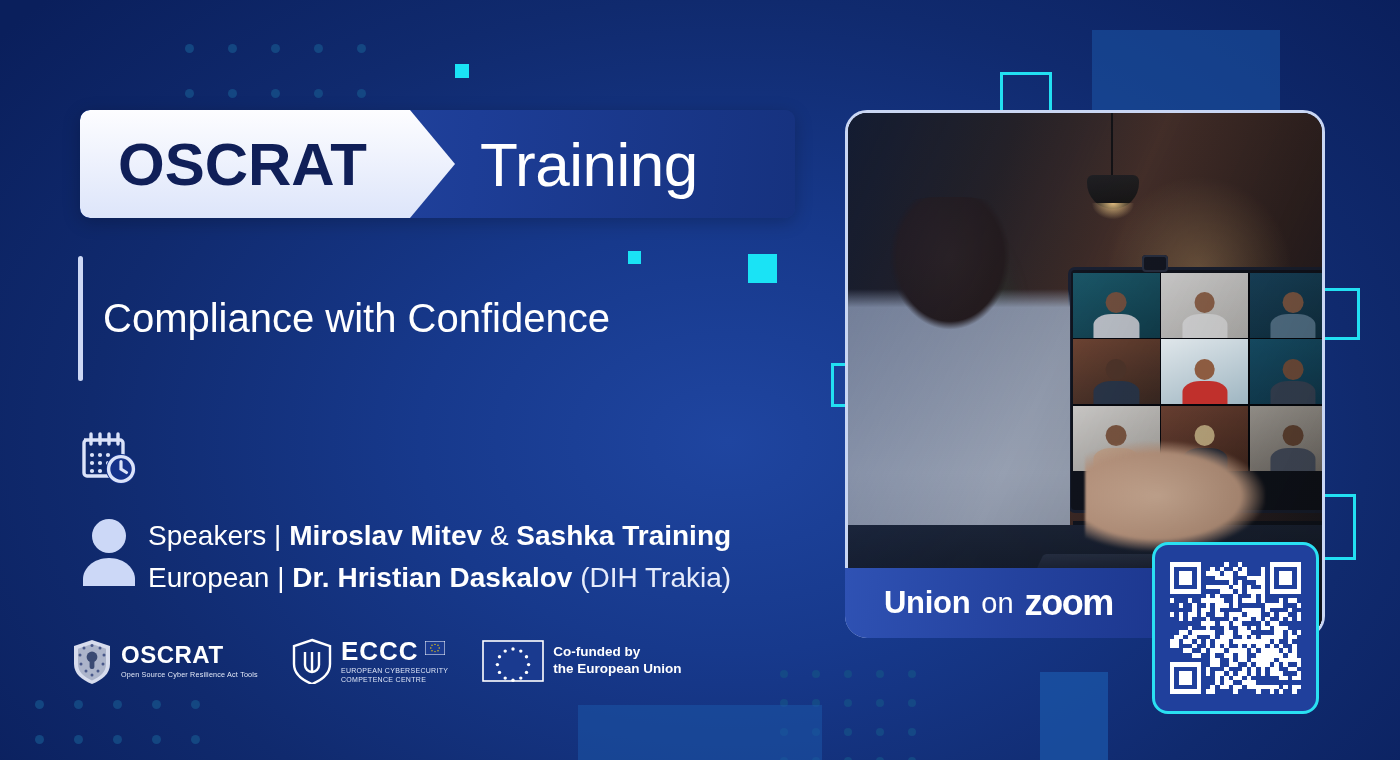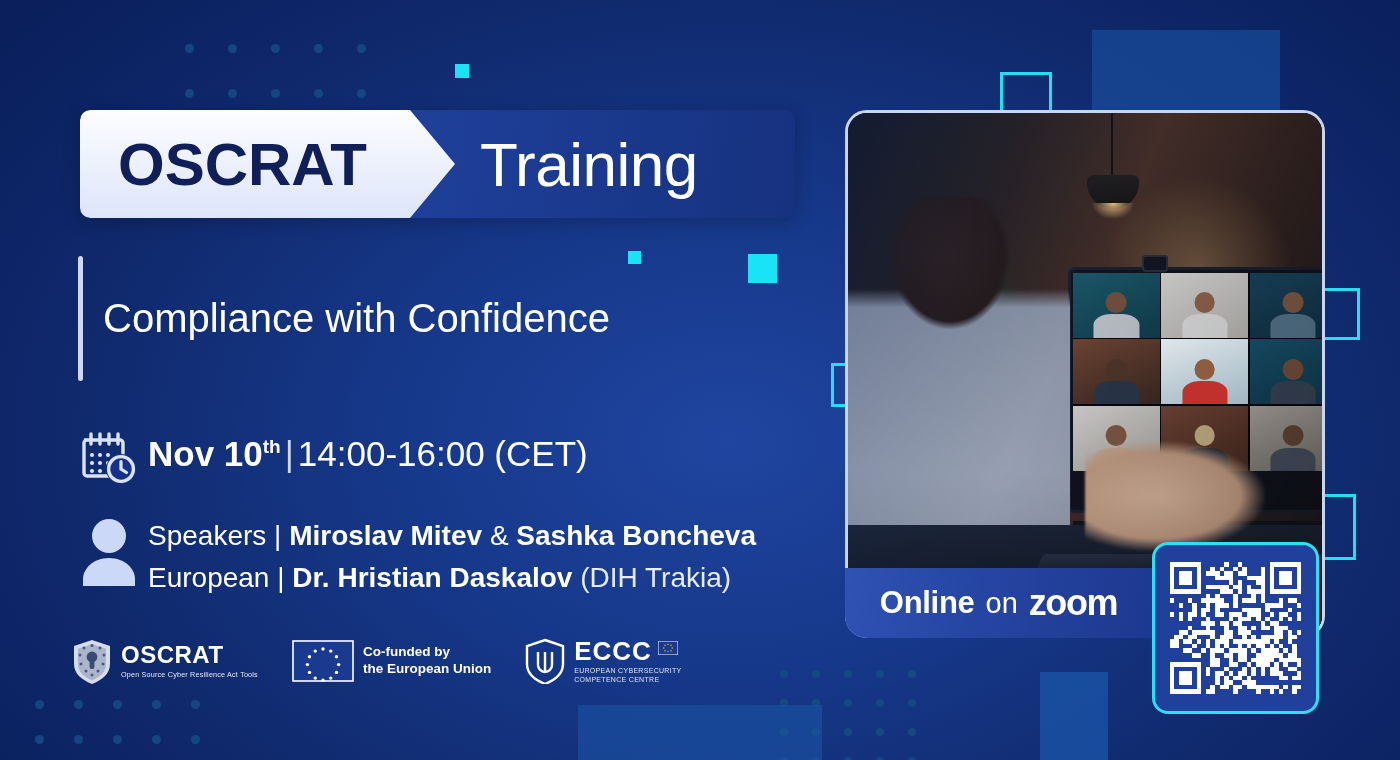--- a/index.html
+++ b/index.html
@@ -294,36 +294,33 @@
         <circle cx="22" cy="35" r="2.1"></circle>
         <circle cx="30" cy="35" r="2.1"></circle>
       <circle cx="14" cy="43" r="2.1"></circle>
         <circle cx="22" cy="43" r="2.1"></circle>
     </g>
     <circle cx="43" cy="41" r="15" fill="#15328a"></circle>
     <circle cx="43" cy="41" r="12.4" fill="none" stroke="#dbe3fa" stroke-width="3.4"></circle>
     <path d="M43 33.5V41l5.5 3.5" fill="none" stroke="#dbe3fa" stroke-width="3.2" stroke-linecap="round"></path>
   </svg>
 
-  <div class="date-row">
-    <span class="b">Nov 10</span><sup>th</sup><span class="sep">|</span><span>14:00-16:00 (CET)</span>
-  </div>
 
   <svg class="person-icon" viewBox="0 0 62 72">
     <circle cx="31" cy="22" r="17" fill="#ccd8f7"></circle>
     <path d="M31 44c16 0 26 11 26 21v7H5v-7c0-10 10-21 26-21z" fill="#ccd8f7"></path>
   </svg>
 
   <div class="speakers">
     <div>
       <span>Speakers</span>
       <span>|</span>
       <b>Miroslav Mitev</b>
       <span class="amp">&amp;</span>
-      <b>Sashka Boncheva</b>
+      <b>Sashka Training</b>
     </div>
     <div>
       <span>European</span>
       <span>|</span>
       <b>Dr. Hristian Daskalov</b>
       <span class="muted">(DIH Trakia)</span>
     </div>
   </div>
 
   <div class="logos">
@@ -348,44 +345,20 @@
             <circle cx="8" cy="17" r="1.5"></circle>
           <circle cx="12" cy="10" r="1.5"></circle>
         </g>
       </svg>
       <div class="logo-txt">
         <div class="oscrat-name">OSCRAT</div>
         <div class="oscrat-tag">Open Source Cyber Resilience Act Tools</div>
       </div>
     </div>
 
-
-    <div class="logo">
-      <svg width="62" height="42" viewBox="0 0 62 42">
-        <rect x="1" y="1" width="60" height="40" fill="#1a3a8f" stroke="#fff" stroke-width="1.6"></rect>
-        <g fill="#ffffff">
-          <circle cx="31" cy="9" r="1.7"></circle>
-            <circle cx="38.8" cy="11.1" r="1.7"></circle>
-            <circle cx="44.5" cy="16.8" r="1.7"></circle>
-          <circle cx="46.6" cy="24.6" r="1.7"></circle>
-            <circle cx="44.5" cy="32.4" r="1.7"></circle>
-            <circle cx="38.8" cy="38.1" r="1.7"></circle>
-          <circle cx="31" cy="40.2" r="1.7"></circle>
-            <circle cx="23.2" cy="38.1" r="1.7"></circle>
-            <circle cx="17.5" cy="32.4" r="1.7"></circle>
-          <circle cx="15.4" cy="24.6" r="1.7"></circle>
-            <circle cx="17.5" cy="16.8" r="1.7"></circle>
-            <circle cx="23.2" cy="11.1" r="1.7"></circle>
-        </g>
-      </svg>
-      <div class="eu-txt">
-        <div>Co-funded by</div>
-        <div>the European Union</div>
-      </div>
-    </div>
 
     <div class="logo">
       <svg width="40" height="46" viewBox="0 0 40 46">
         <path d="M20 2 38 8v18c0 10-8 16-18 20C10 42 2 36 2 26V8z" fill="none" stroke="#fff" stroke-width="2.4"></path>
         <path d="M13 14v13a7 7 0 0 0 14 0V14" fill="none" stroke="#fff" stroke-width="2.4"></path>
         <path d="M20 14v20" stroke="#fff" stroke-width="2.4"></path>
       </svg>
       <div class="logo-txt">
         <div style="display:flex; align-items:flex-start; gap:6px;">
           <div class="eccc-name">ECCC</div>
@@ -401,20 +374,44 @@
               <circle cx="5.8" cy="7" r=".7"></circle>
                 <circle cx="7" cy="4.3" r=".7"></circle>
             </g>
           </svg>
         </div>
         <div class="eccc-sub">EUROPEAN CYBERSECURITY</div>
         <div class="eccc-sub" style="margin-top:0">COMPETENCE CENTRE</div>
       </div>
     </div>
 
+    <div class="logo">
+      <svg width="62" height="42" viewBox="0 0 62 42">
+        <rect x="1" y="1" width="60" height="40" fill="#1a3a8f" stroke="#fff" stroke-width="1.6"></rect>
+        <g fill="#ffffff">
+          <circle cx="31" cy="9" r="1.7"></circle>
+            <circle cx="38.8" cy="11.1" r="1.7"></circle>
+            <circle cx="44.5" cy="16.8" r="1.7"></circle>
+          <circle cx="46.6" cy="24.6" r="1.7"></circle>
+            <circle cx="44.5" cy="32.4" r="1.7"></circle>
+            <circle cx="38.8" cy="38.1" r="1.7"></circle>
+          <circle cx="31" cy="40.2" r="1.7"></circle>
+            <circle cx="23.2" cy="38.1" r="1.7"></circle>
+            <circle cx="17.5" cy="32.4" r="1.7"></circle>
+          <circle cx="15.4" cy="24.6" r="1.7"></circle>
+            <circle cx="17.5" cy="16.8" r="1.7"></circle>
+            <circle cx="23.2" cy="11.1" r="1.7"></circle>
+        </g>
+      </svg>
+      <div class="eu-txt">
+        <div>Co-funded by</div>
+        <div>the European Union</div>
+      </div>
+    </div>
+
   </div>
 
   <div class="device">
     <div class="photo">
       <div class="room"></div>
       <div class="plant"></div>
       <div class="lamp-cord"></div>
       <div class="lamp-shade"></div>
       <div class="lamp-glow"></div>
 
@@ -482,21 +479,21 @@
       <div class="stand"></div>
       <div class="man"></div>
       <div class="desk"></div>
       <div class="keyboard"></div>
       <div class="hands"></div>
       <div class="screen-sheen"></div>
     </div>
   </div>
 
   <div class="zoombar">
-    <span class="z-online">Online</span>
+    <span class="z-online">Union</span>
     <span class="z-on">on</span>
     <span class="z-zoom">zoom</span>
   </div>
 
   <div class="qr-card">
     <div class="qr" id="qr" style="grid-template-columns: repeat(29, 1fr); grid-template-rows: repeat(29, 1fr);">
         <i style="background: rgb(255, 255, 255);"></i>
         <i style="background: rgb(255, 255, 255);"></i>
         <i style="background: rgb(255, 255, 255);"></i>
         <i style="background: rgb(255, 255, 255);"></i>

